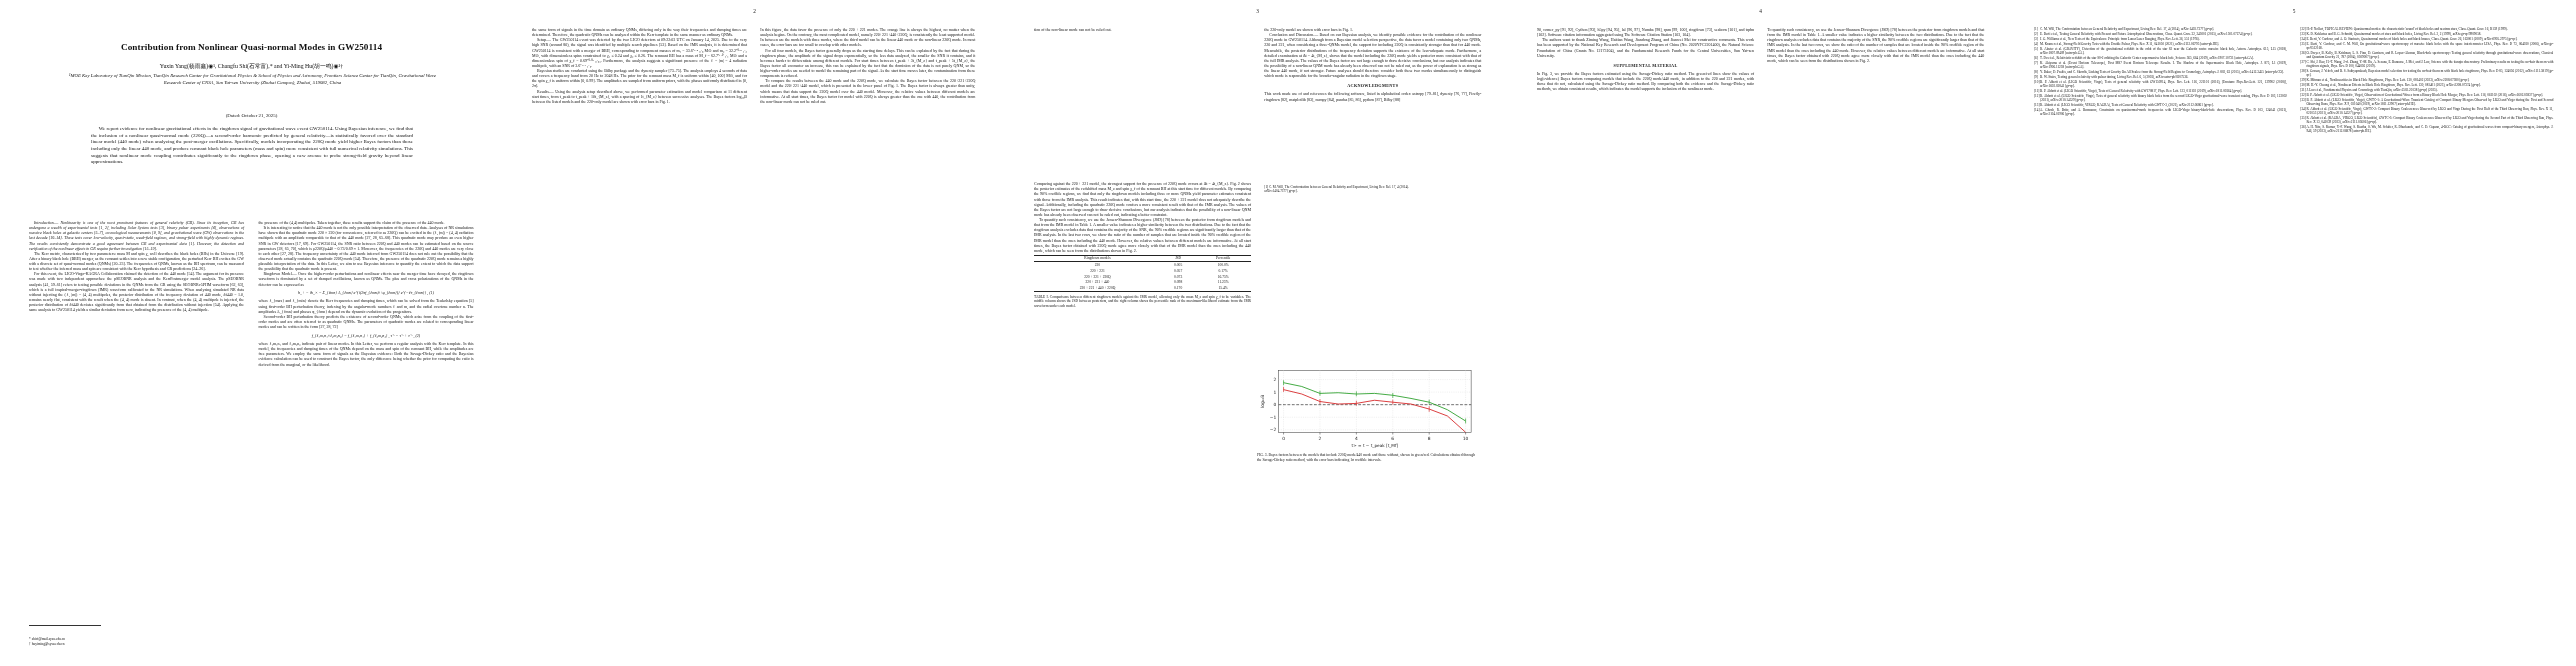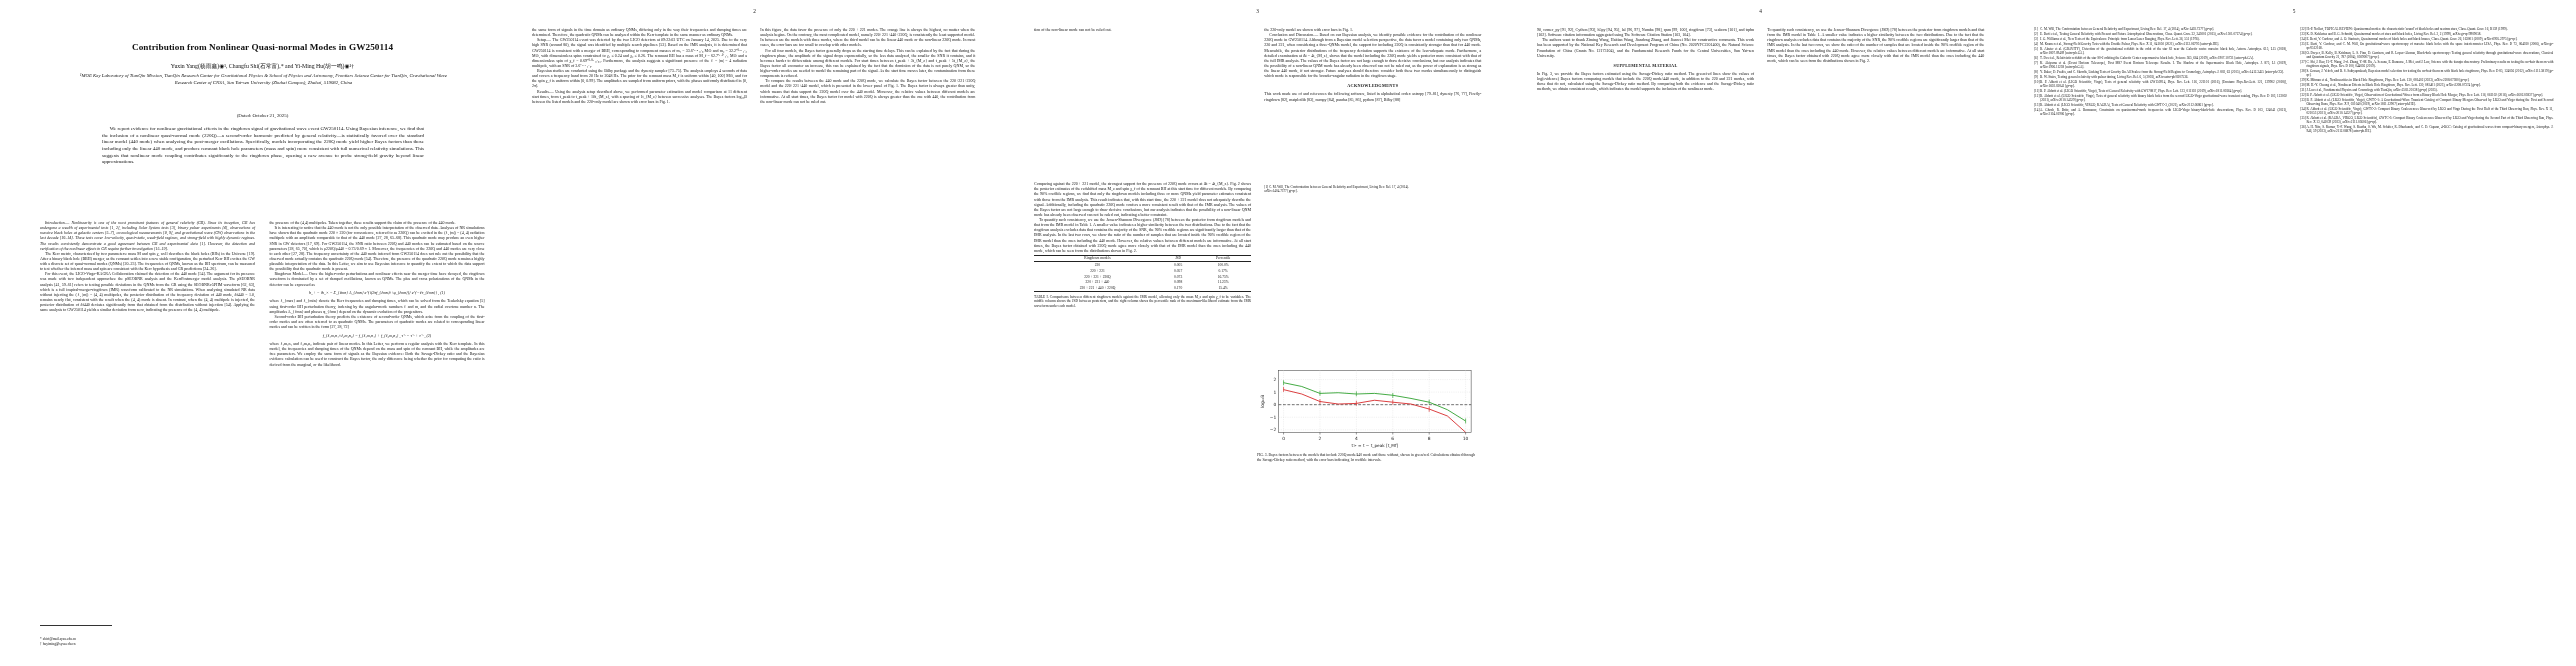--- a/index.html
+++ b/index.html
@@ -12,21 +12,21 @@
     transform:rotate(-90deg);transform-origin:center center;
     font-family:"Liberation Sans",sans-serif;font-size:6.1px;color:#7b7b7b;
     letter-spacing:0.2px;white-space:nowrap;text-align:center;
   }
 
   
   .page{position:absolute;top:0;height:667px;background:#fff;}
   .pgnum{position:absolute;left:0;right:0;top:7.8px;text-align:center;font-size:5.3px;}
 
   
-  .p1{left:0;width:503px;margin-left:11px;}
+  .p1{left:0;width:503px;}
   .title{position:absolute;left:22px;width:459px;top:42px;text-align:center;
          font-size:9.2px;font-weight:600;letter-spacing:0.1px;}
   .authors{position:absolute;left:22px;width:459px;top:62px;text-align:center;font-size:5.8px;}
   .affil{position:absolute;left:61px;width:383px;top:73px;text-align:center;
          font-size:4.8px;font-style:italic;line-height:1.38;}
   .dated{position:absolute;left:22px;width:459px;top:113px;text-align:center;font-size:4.9px;}
   .abstract{position:absolute;left:91px;width:322px;top:126px;
             font-size:5px;line-height:1.33;text-align:justify;}
   .abstract p{margin:0;text-indent:7.8px;}
 

